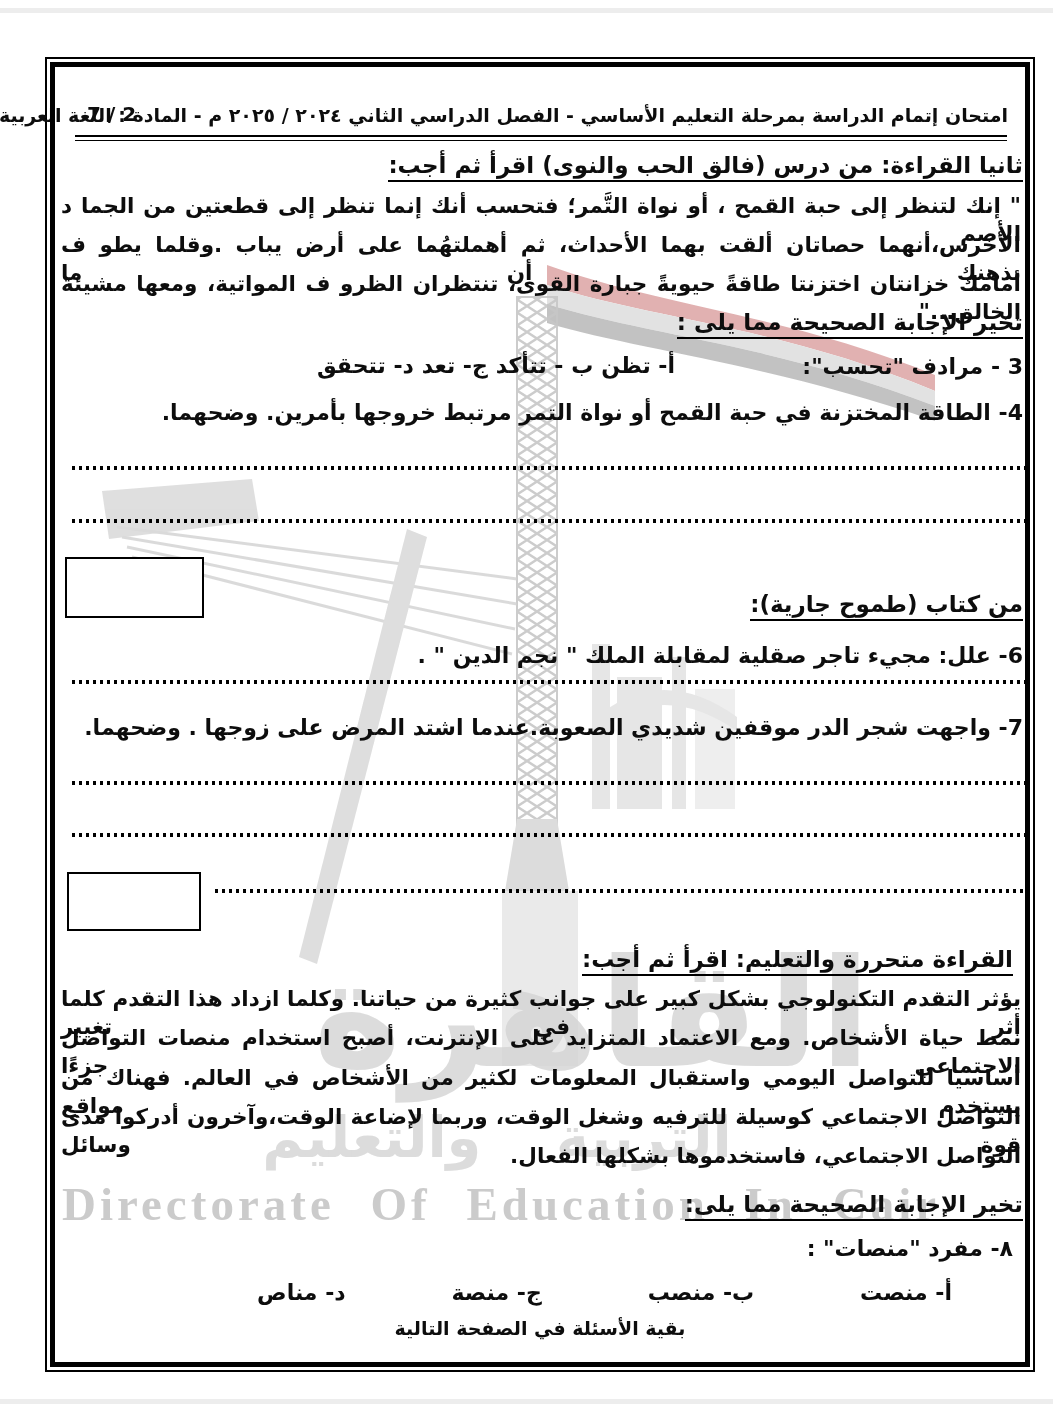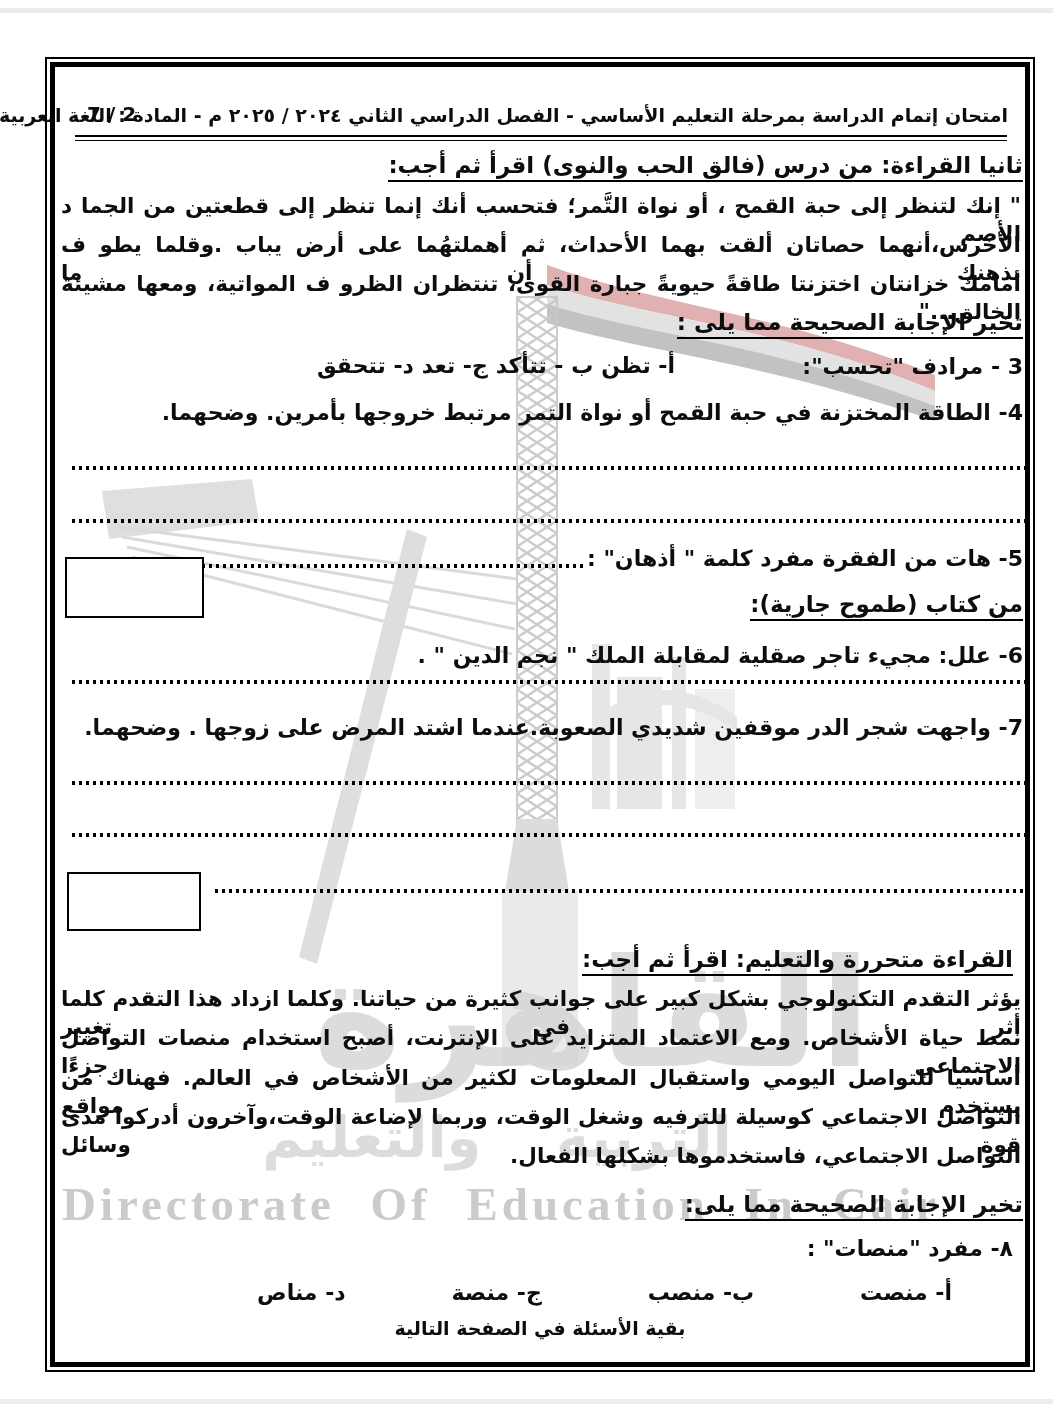--- a/index.html
+++ b/index.html
@@ -105,24 +105,20 @@
     <span>ب - تتأكد</span>
     <span>ج- تعد</span>
     <span>د- تتحقق</span>
   </div>
 
   <div class="b" style="right:10px;top:340px;">4- الطاقة المختزنة في حبة القمح أو نواة التمر مرتبط خروجها بأمرين. وضحهما.</div>
 
   <div class="dot" style="top:407px;left:25px;right:8px;"></div>
   <div class="dot" style="top:460px;left:25px;right:8px;"></div>
 
-  <div class="q5row" style="top:487px;">
-    <span class="txt">5- هات من الفقرة مفرد كلمة " أذهان"  : </span>
-    <span class="fill"></span>
-  </div>
 
   <div class="ansbox" style="left:18px;top:498px;width:135px;height:57px;"></div>
 
   <div class="b h" style="right:10px;top:531px;">
     <span class="ul">من كتاب (طموح جارية):</span>
   </div>
 
   <div class="b" style="right:10px;top:571px;margin-top:12px;">6- علل: مجيء تاجر صقلية لمقابلة الملك " نجم الدين " .</div>
 
   <div class="dot" style="top:621px;left:25px;right:8px;"></div>

